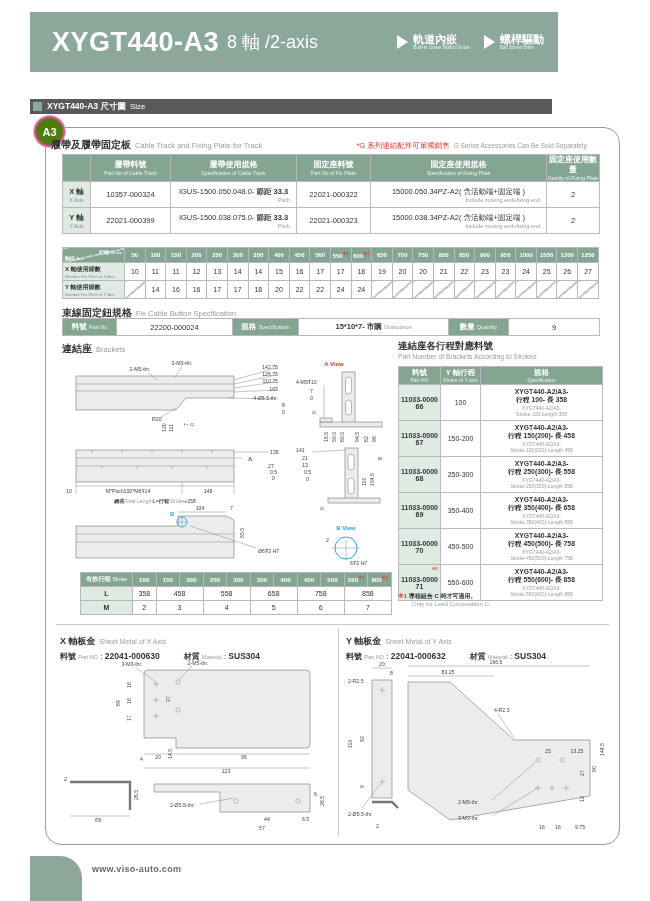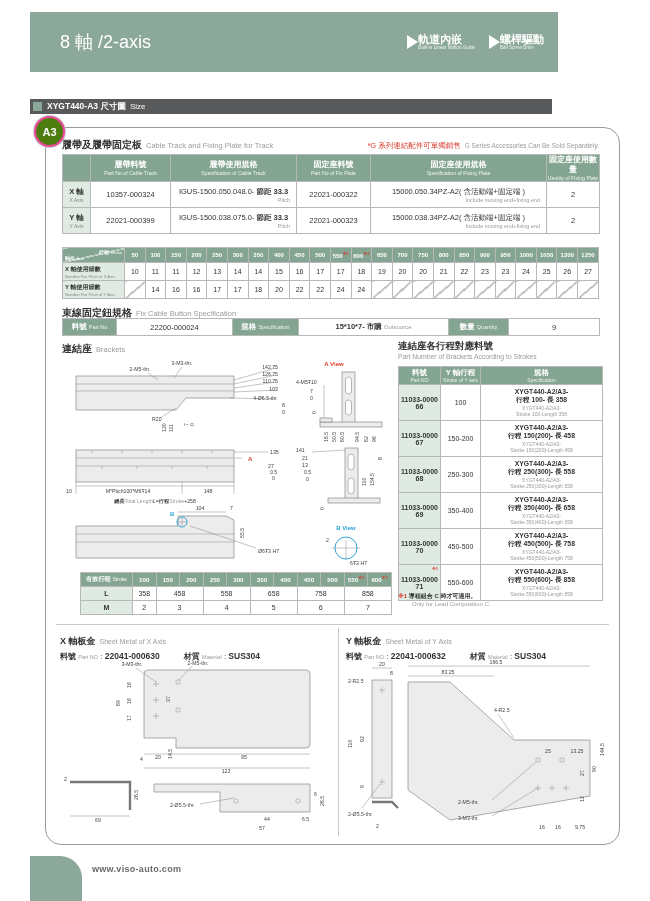--- a/index.html
+++ b/index.html
@@ -4,21 +4,21 @@
 <style>
   html,body{margin:0;padding:0;}
   body{width:650px;height:901px;position:relative;background:#fff;
        font-family:"Liberation Sans","DejaVu Sans",sans-serif;color:#333;overflow:hidden;}
   .abs{position:absolute;}
   
   #header-band{left:30px;top:12px;width:528px;height:60px;background:#8BA89A;display:flex;align-items:center;padding-left:22px;box-sizing:border-box;}
   #model{font-size:27px;font-weight:bold;color:#fff;letter-spacing:.5px;}
   #axis{font-size:18px;color:#fff;margin-left:8px;white-space:nowrap;}
   #badges{margin-left:auto;display:flex;gap:14px;padding-right:14px;}
-  .badge{display:flex;align-items:center;}
+  .badge{display:flex;align-items:center;gap:5px;}
   .tri{width:0;height:0;border-left:11px solid #fff;border-top:7px solid transparent;border-bottom:7px solid transparent;}
   .bzh{font-size:11px;font-weight:bold;color:#fff;line-height:1.1;}
   .ben{font-size:4.6px;color:#f2f6f3;line-height:1.2;}
   
   #section-bar{left:30px;top:99px;width:522px;height:15px;background:#58595B;display:flex;align-items:center;}
   #bar-sq{width:9px;height:9px;background:#8BA89A;margin:0 5px 0 3px;}
   #bar-zh{font-size:8.5px;font-weight:bold;color:#fff;}
   #bar-en{font-size:8px;color:#fff;margin-left:4px;}
   
   #panel{left:45px;top:127px;width:573px;height:716px;border:1.5px solid #9a9a9a;border-radius:16px;background:#fff;}
@@ -97,20 +97,21 @@
   
   .hdiv{height:1px;background:#c9c9c9;}
   .vdiv{width:1px;background:#c9c9c9;}
   #footer-block{left:30px;top:856px;width:52px;height:45px;background:#8BA89A;border-radius:0 22px 0 0;}
   #footer-url{left:92px;top:864px;font-size:9px;font-weight:bold;color:#6a6a6a;letter-spacing:.3px;}
 </style>
 </head>
 <body>
 
 <div class="abs" id="header-band">
+  <span id="model">XYGT440-A3</span>
   <span id="axis">8 軸 /2-axis</span>
   <div id="badges">
     <div class="badge">
       <span class="tri"></span>
       <span>
         <div class="bzh">軌道內嵌</div>
         <div class="ben">Built-in Linear Motion Guide</div>
       </span>
     </div>
     <div class="badge">
@@ -125,21 +126,21 @@
 
 <div class="abs" id="section-bar">
   <span id="bar-sq"></span>
   <span id="bar-zh">XYGT440-A3 尺寸圖</span>
   <span id="bar-en">Size</span>
 </div>
 
 <div class="abs" id="panel">
   <div class="abs" id="a3-badge">A3</div>
 
-  <div class="abs sec-title" style="left:16px;top:10px;width:537px;">
+  <div class="abs sec-title" style="left:5px;top:10px;width:537px;">
     <span class="zh">履帶及履帶固定板</span>
     <span class="en">Cable Track and Fixing Plate for Track</span>
     <span style="margin-left:auto;font-size:7.5px;" class="red">*G 系列連結配件可單獨銷售</span>
     <span class="en" style="font-size:6.5px;">G Series Accessories Can Be Sold Separately.</span>
   </div>
 
   <table class="abs" id="table1" style="left:16px;top:26px;width:537px;">
     <colgroup>
         <col style="width:28px">
         <col style="width:80px">

